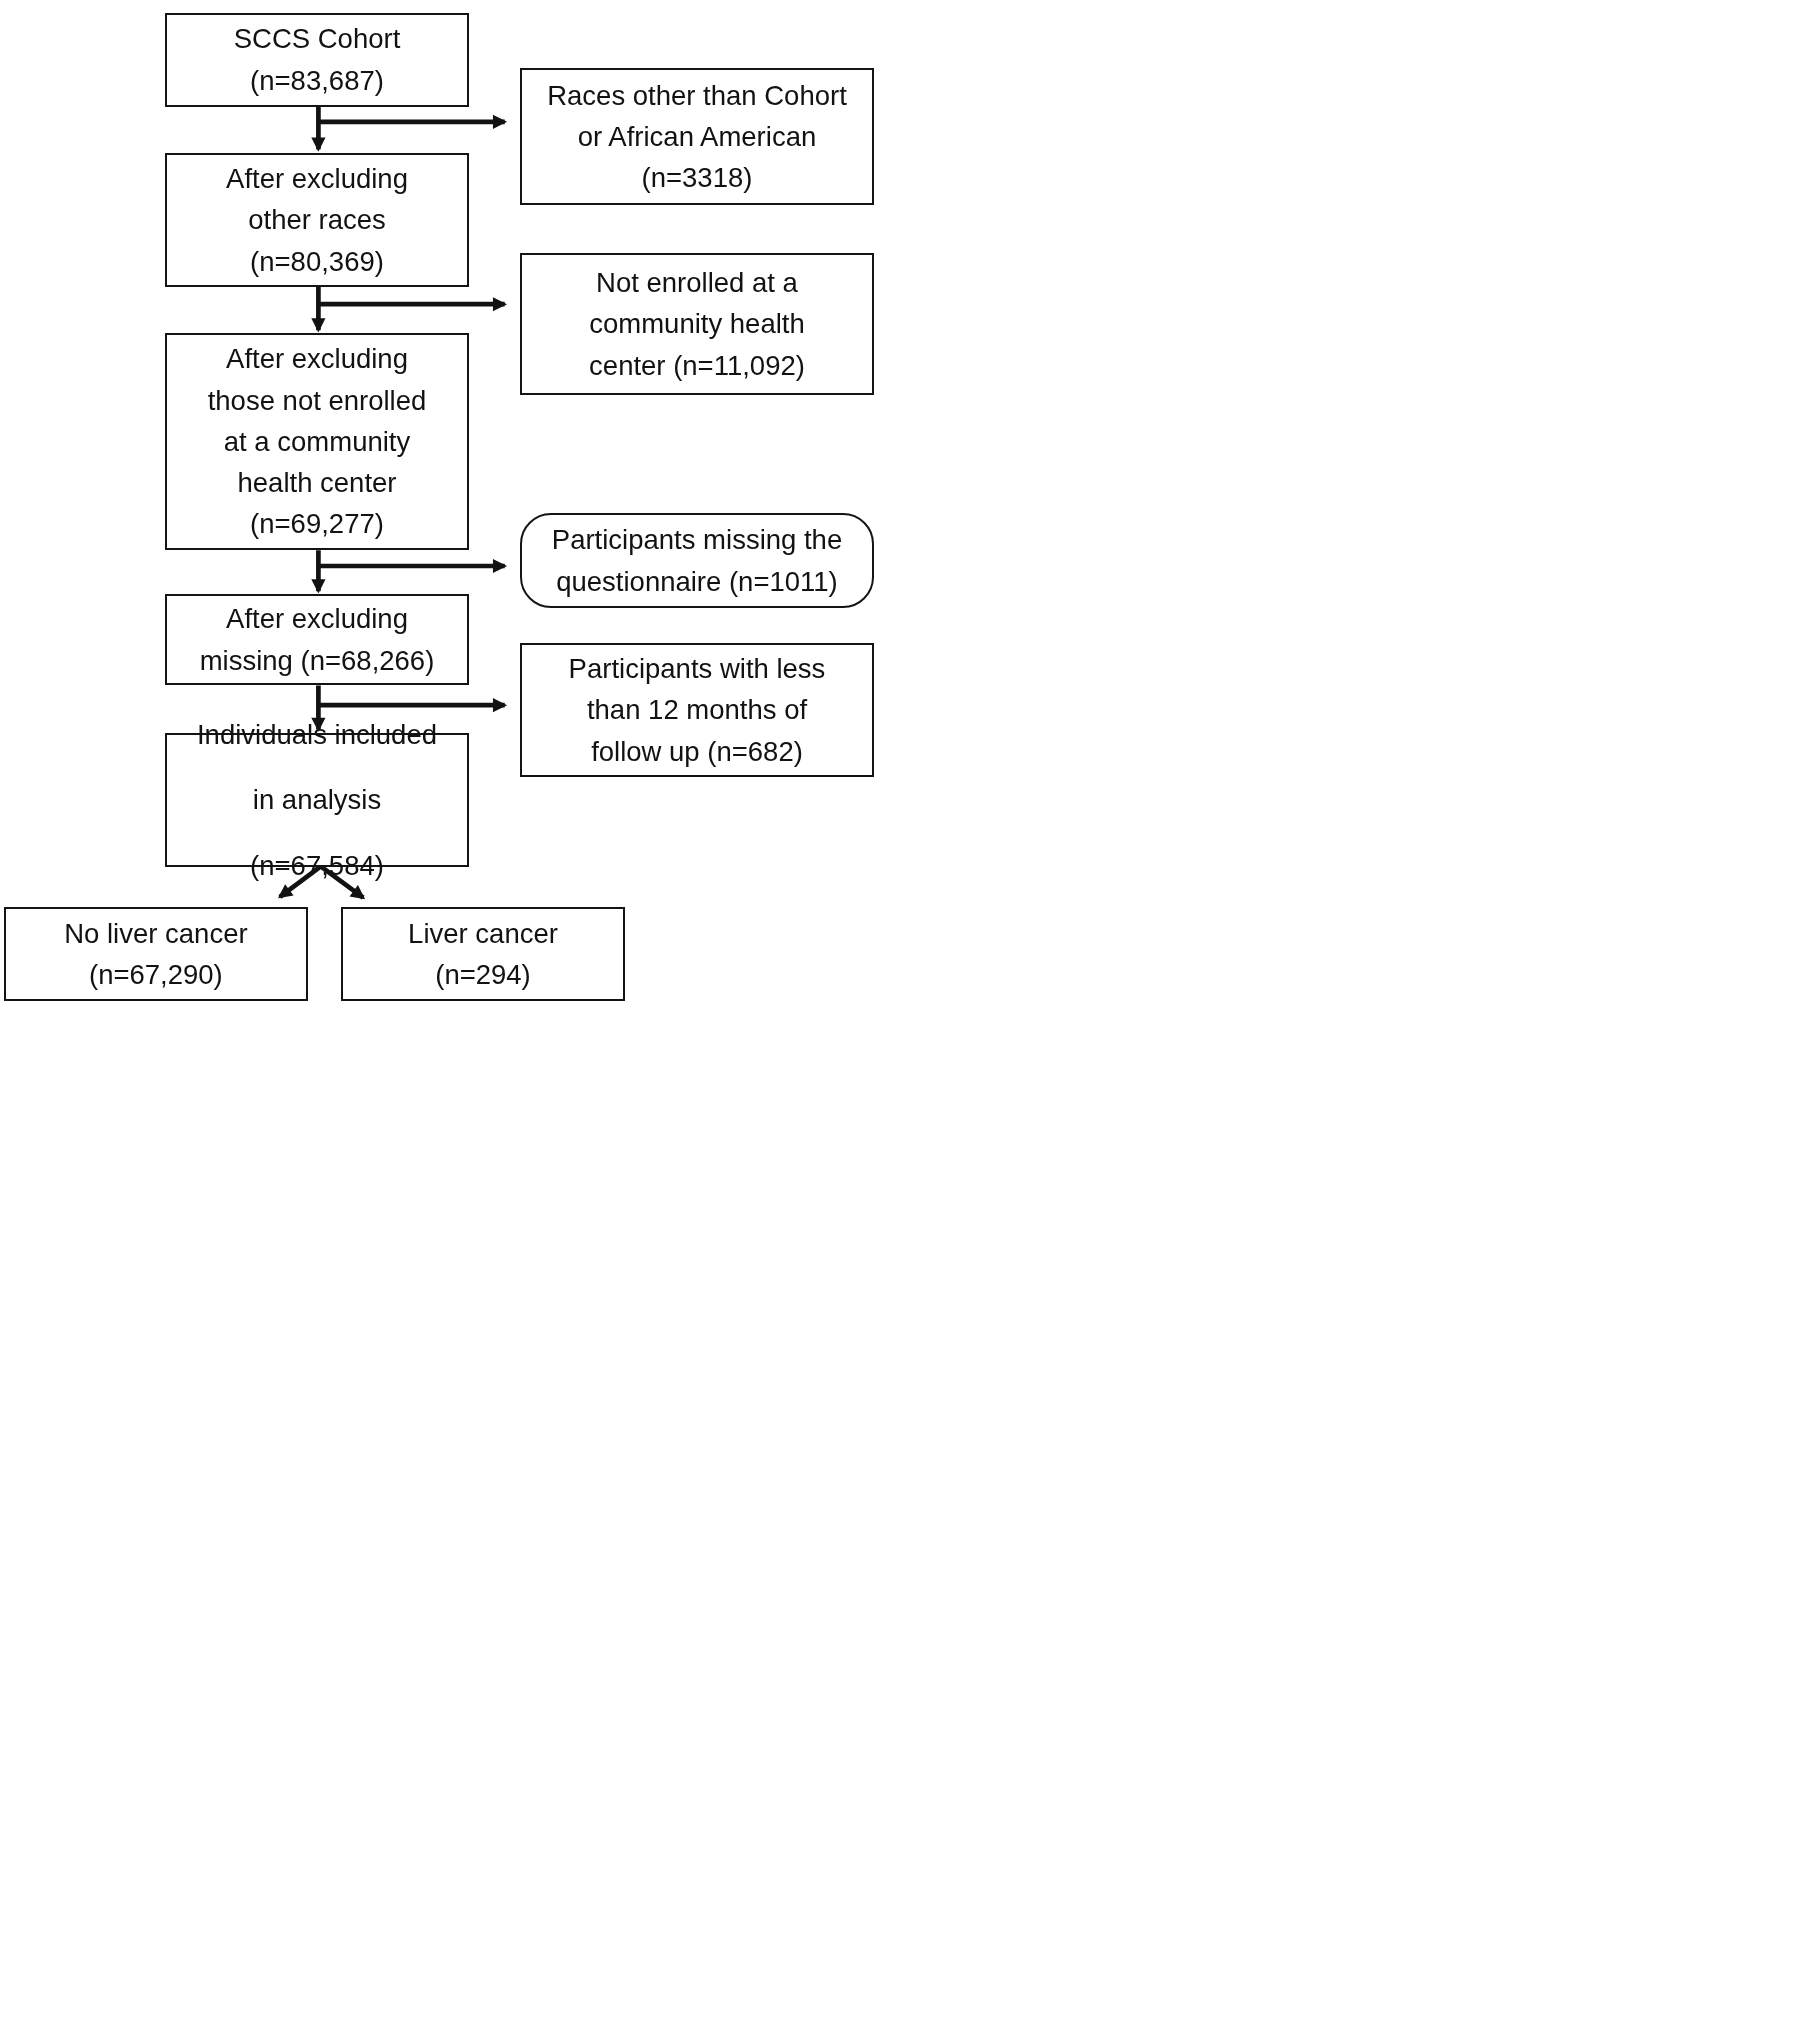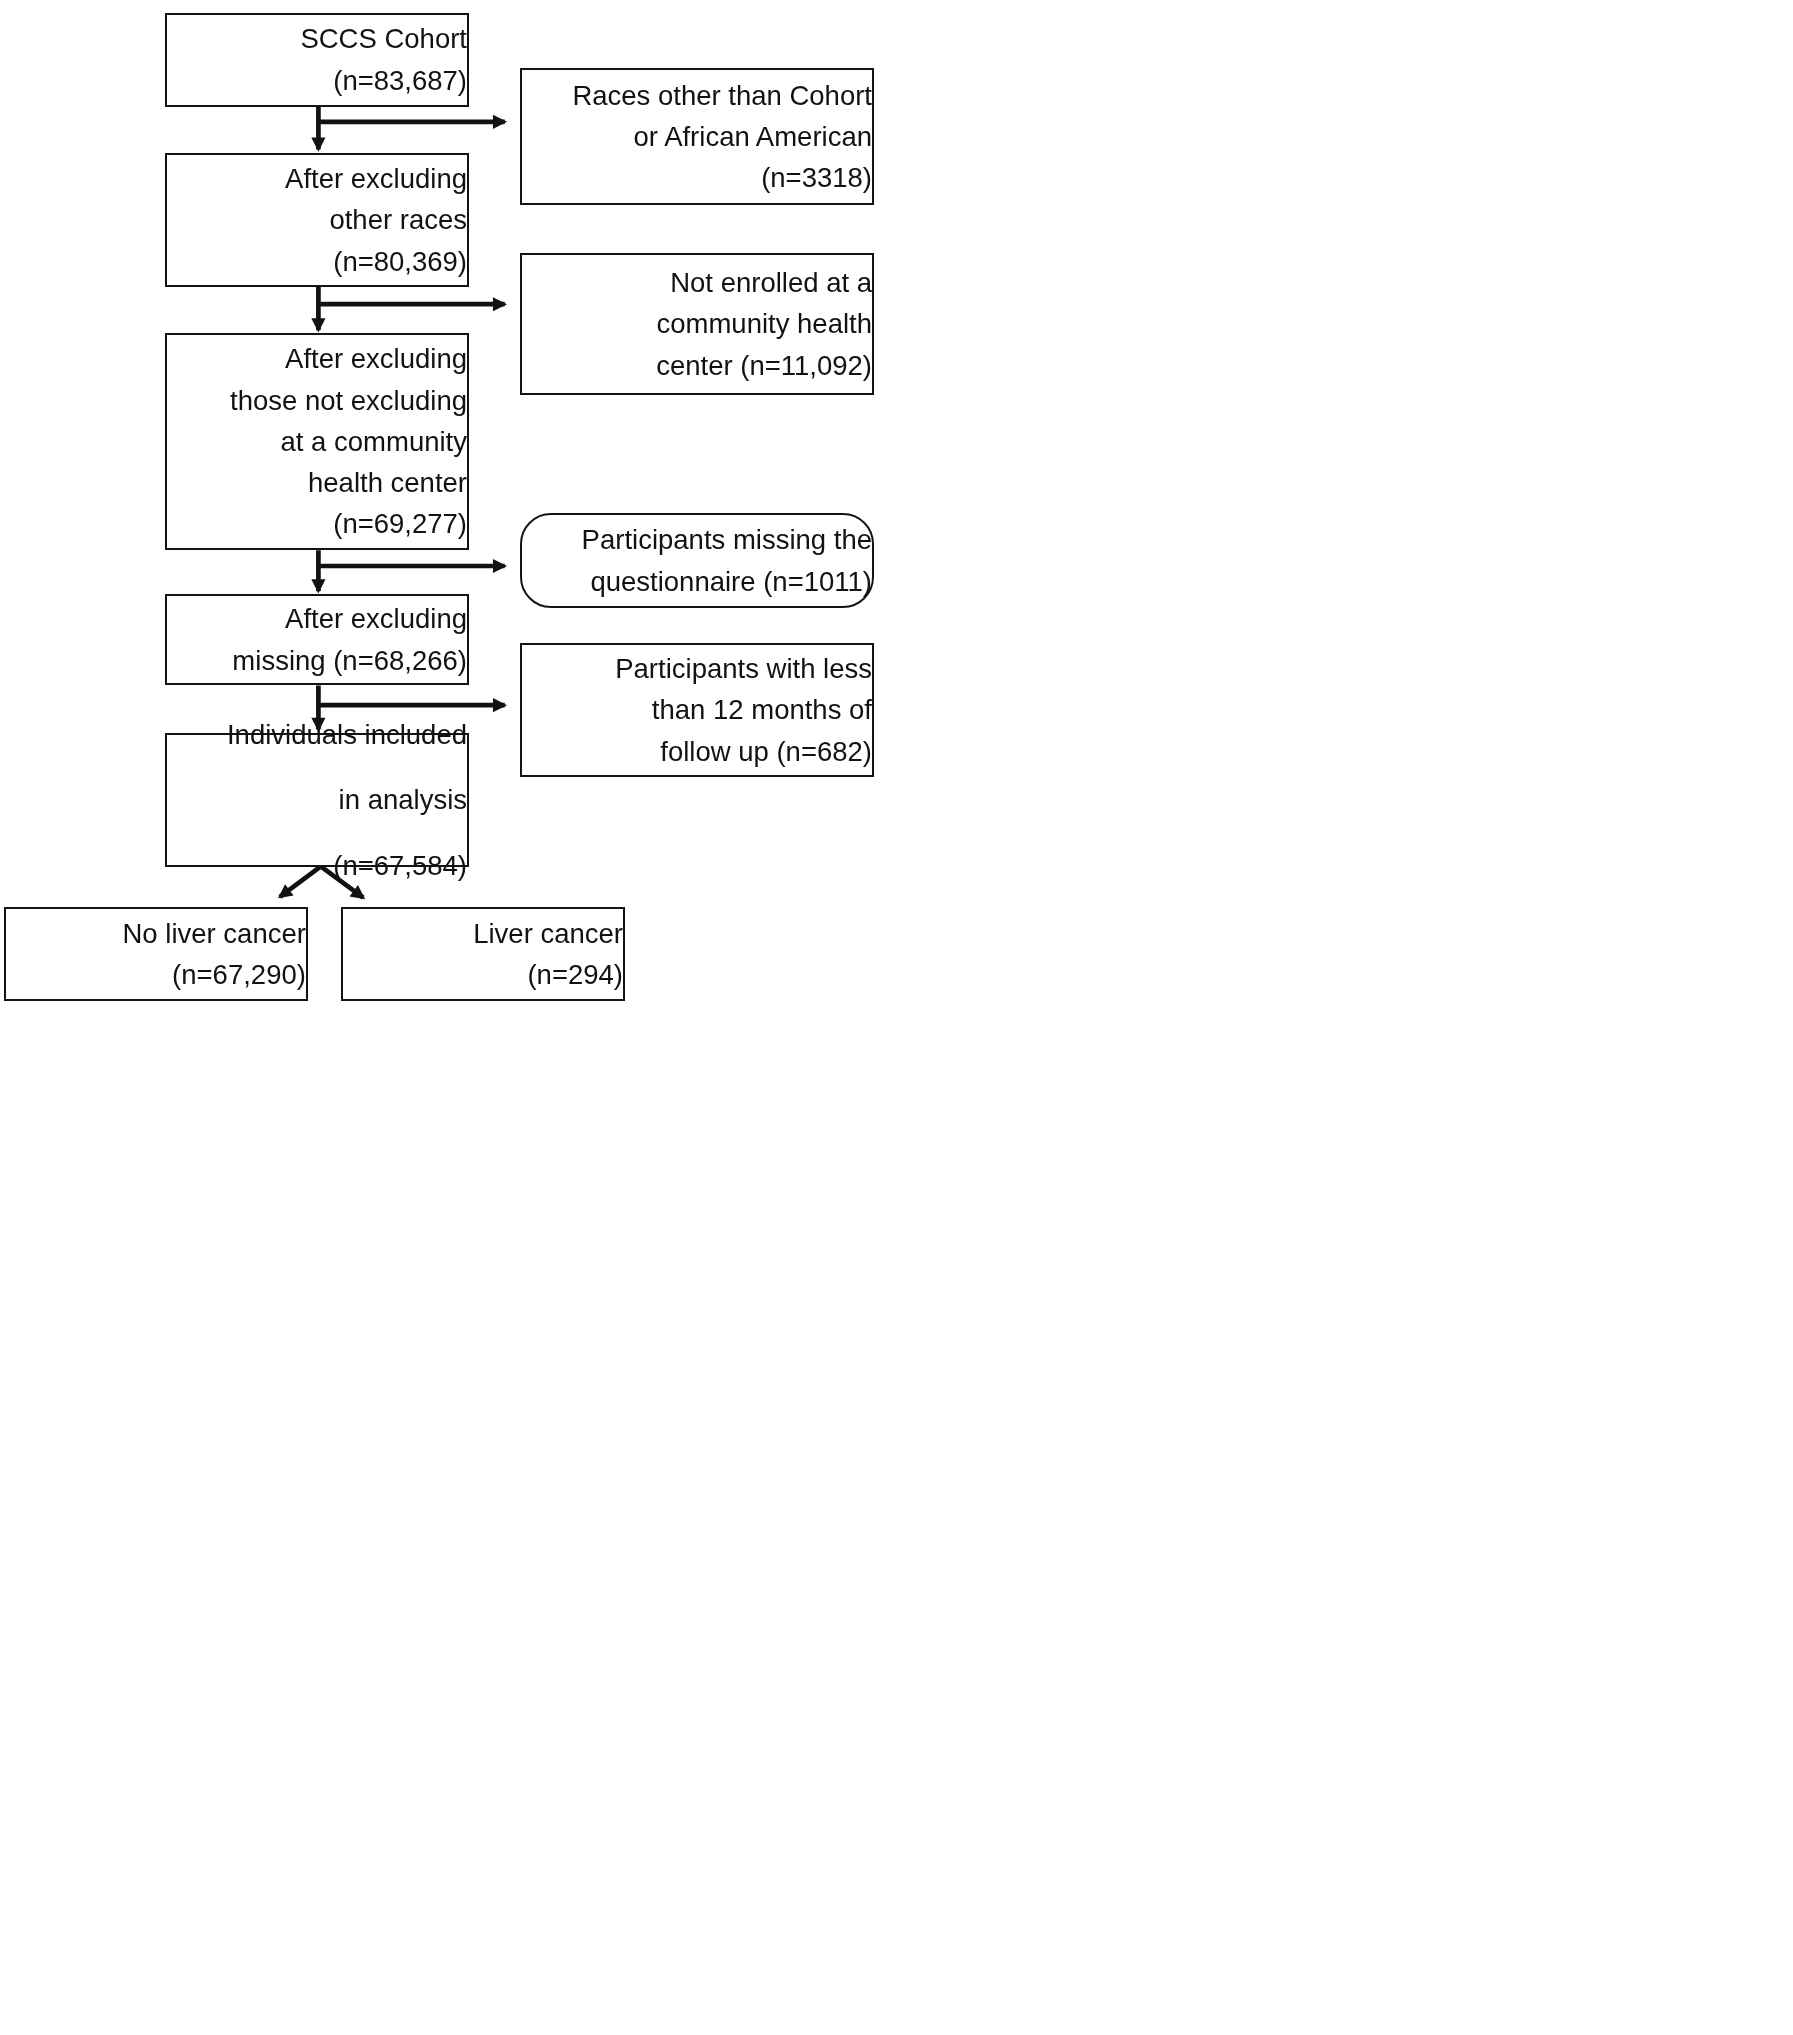--- a/index.html
+++ b/index.html
@@ -13,21 +13,21 @@
     overflow:hidden;
   }
   #connectors{position:absolute;left:0;top:0;width:100%;height:100%;}
   .node{
     position:absolute;
     box-sizing:border-box;
     border:2.4px solid #141414;
     background:#ffffff;
     display:flex;
     flex-direction:column;
-    align-items:flex-end;
+    align-items:center;
     justify-content:center;
     text-align:center;
     font-size:27.5px;
     line-height:1.5;
   }
   .node .ln{display:block;white-space:nowrap;}
   
   .b1{left:165px;top:12.6px;width:304px;height:94px;}
   .b2{left:165px;top:153px;width:304px;height:134px;}
   .b3{left:165px;top:333px;width:304px;height:217px;}
@@ -89,21 +89,21 @@
   </div>
 
   <div class="node r2">
     <span class="ln">Not enrolled at a</span>
     <span class="ln">community health</span>
     <span class="ln">center (n=11,092)</span>
   </div>
 
   <div class="node b3">
     <span class="ln">After excluding</span>
-    <span class="ln">those not excluding</span>
+    <span class="ln">those not enrolled</span>
     <span class="ln">at a community</span>
     <span class="ln">health center</span>
     <span class="ln">(n=69,277)</span>
   </div>
 
   <div class="node r3">
     <span class="ln">Participants missing the</span>
     <span class="ln">questionnaire (n=1011)</span>
   </div>
 

